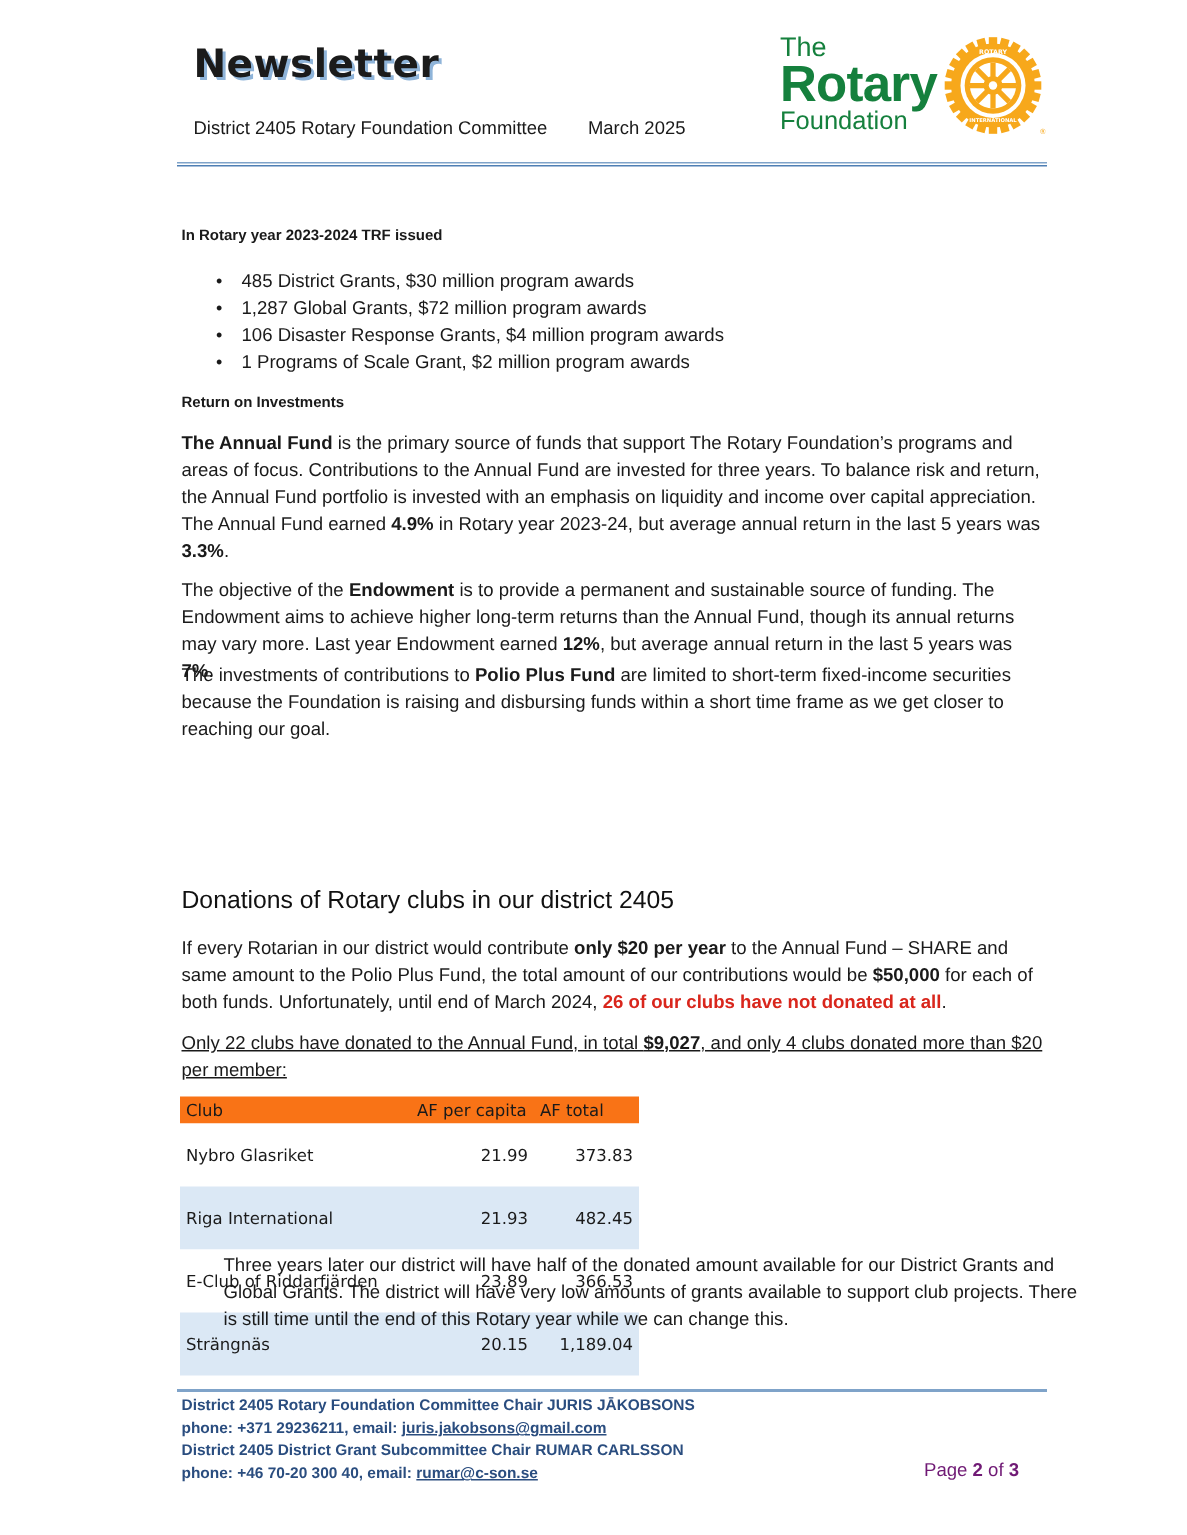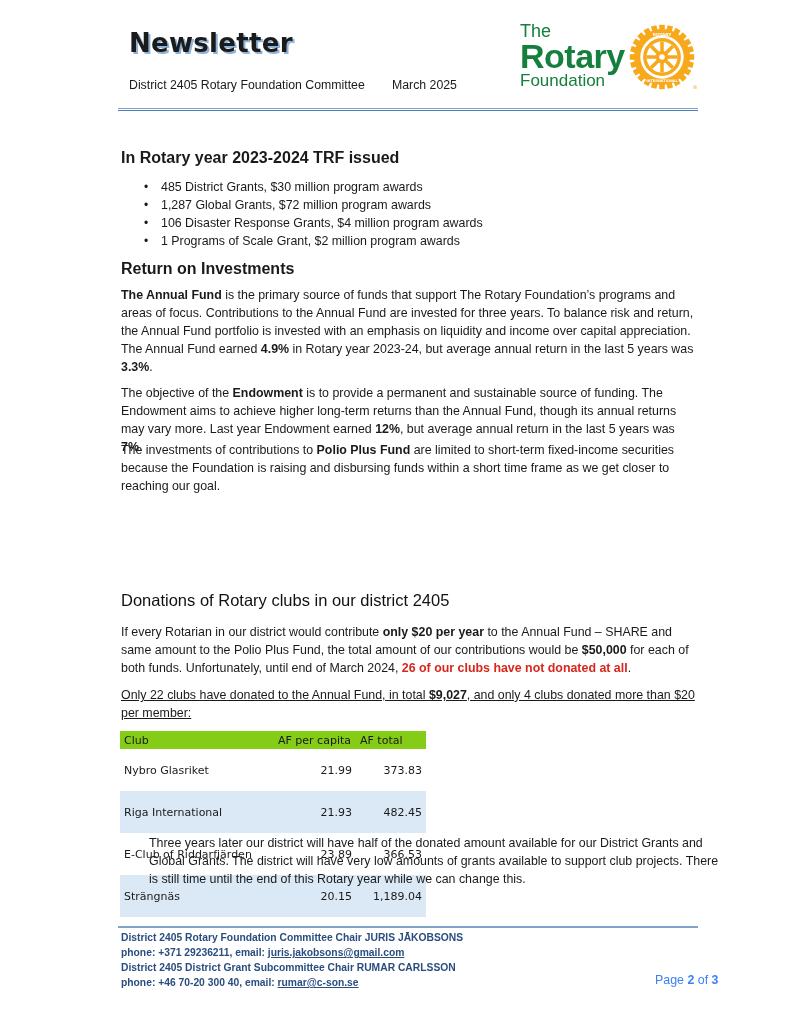--- a/index.html
+++ b/index.html
@@ -20,44 +20,44 @@
     .logo-found { font-size: 17px; line-height: 18px; }
     .wheel { position: absolute; left: 627px; top: 22px; width: 70px; height: 70px; }
 
     .rule-top { position: absolute; left: 118px; top: 108px; width: 580px; height: 3px;
                 border-top: 1px solid #7fa3c9; border-bottom: 1px solid #4f7fb4; box-sizing: border-box; }
 
     
     .txt { position: absolute; left: 121px; width: 575px; font-family: "Liberation Sans", sans-serif;
            font-size: 12.4px; line-height: 18px; color: #1a1a1a; }
     .txt b { font-weight: bold; }
-    .bold-h { font-weight: bold; font-size: 16px; }
+    .bold-h { font-weight: bold; font-size: 10px; }
     ul.bul { position: absolute; left: 121px; top: 178px; margin: 0; padding: 0; list-style: none;
              font-size: 12.4px; line-height: 18px; }
     ul.bul li { position: relative; padding-left: 40px; }
     ul.bul li::before { content: "•"; position: absolute; left: 23px; top: 0; font-size: 12px; }
 
     .h2 { position: absolute; left: 121px; top: 591px; font-size: 16.5px; color: #111; }
     .red { color: #d9261c; font-weight: bold; }
 
     
     table.clubs { position: absolute; left: 120px; top: 731px; border-collapse: collapse;
                   font-family: "DejaVu Sans", sans-serif; font-size: 11px; color: #1a1a1a; }
-    table.clubs th { background: #84cc16; font-weight: normal; text-align: left; height: 18px; padding: 0 4px; }
+    table.clubs th { background: #f97316; font-weight: normal; text-align: left; height: 18px; padding: 0 4px; }
     table.clubs td { height: 18px; padding: 12px 4px; }
     table.clubs tr.odd td { background: #ffffff; }
     table.clubs tr.even td { background: #dbe8f5; }
     table.clubs td.num { text-align: right; }
     .c1 { width: 146px; } .c2 { width: 74px; } .c3 { width: 62px; }
 
     
     .rule-bot { position: absolute; left: 118px; top: 926px; width: 580px; height: 2px; background: #7fa3c9; }
     .foot { position: absolute; left: 121px; font-size: 10.3px; font-weight: bold; color: #2a4d7f; line-height: 15px; }
     .foot a { color: #2a4d7f; text-decoration: underline; }
-    .pageno { position: absolute; left: 655px; top: 973px; font-size: 12.4px; color: #3b82f6; }
+    .pageno { position: absolute; left: 616px; top: 973px; font-size: 12.4px; color: #701a75; }
     .pageno b { font-weight: bold; }
   </style>
 </head>
 <body>
 
 <div class="page">
 
   <div class="nl-title">Newsletter</div>
   <div class="nl-sub">District 2405 Rotary Foundation Committee</div>
   <div class="nl-date">March 2025</div>

